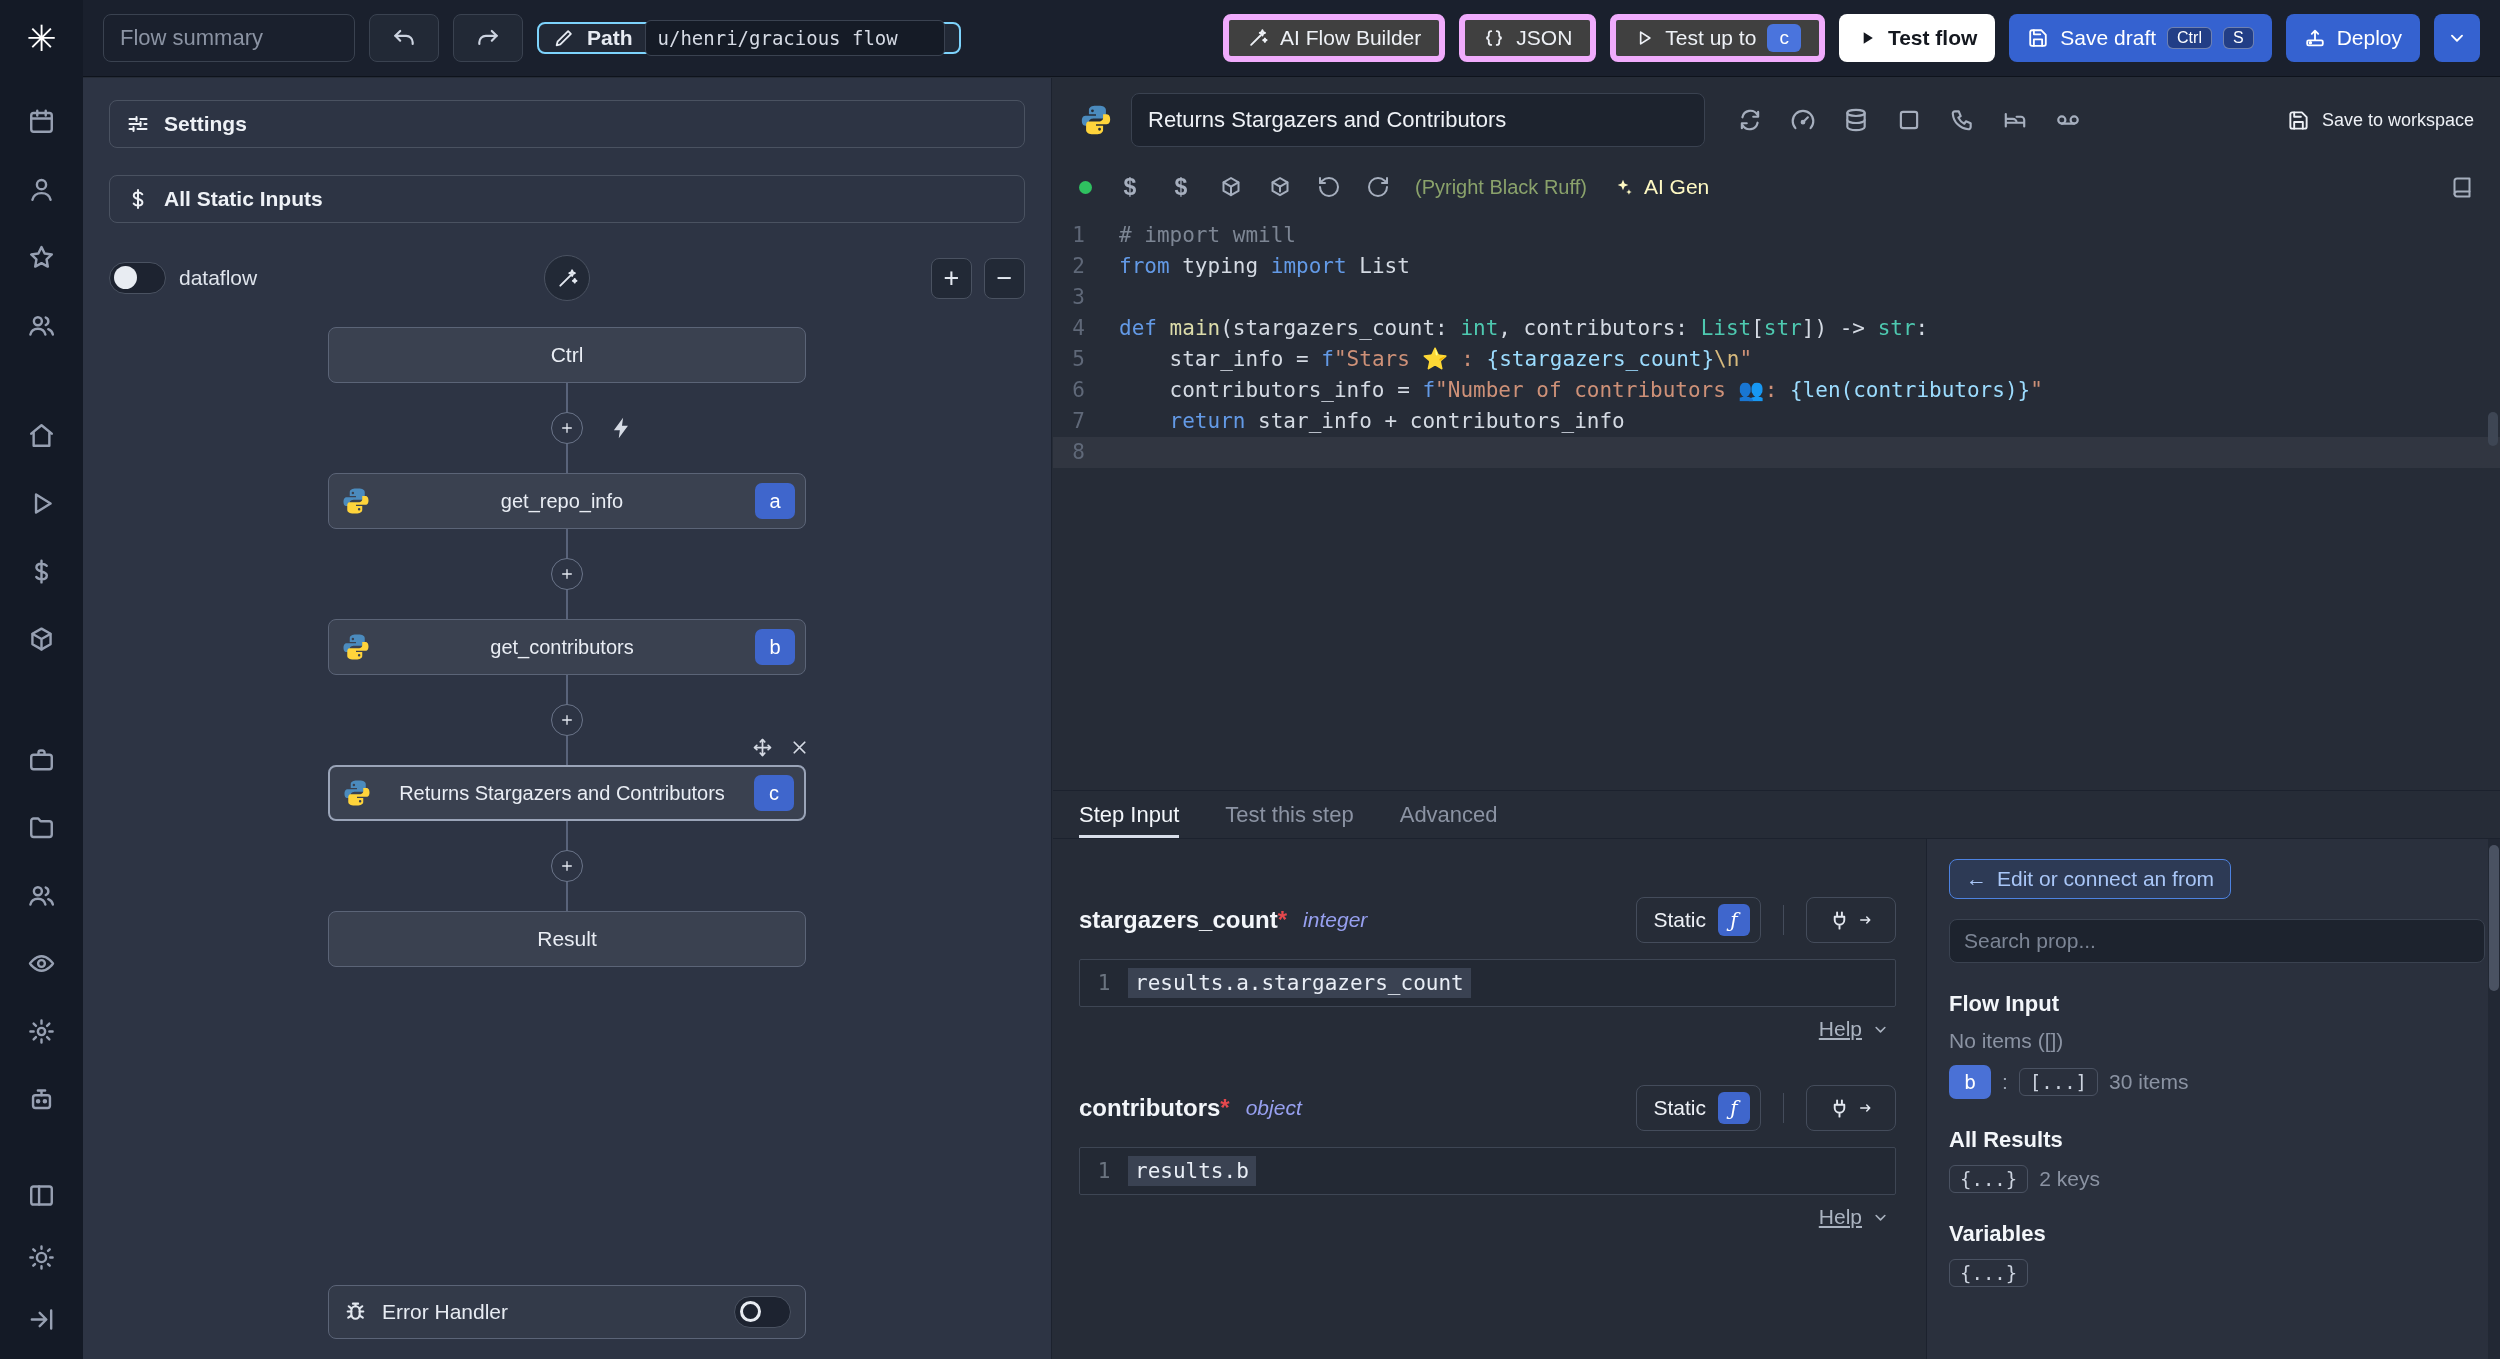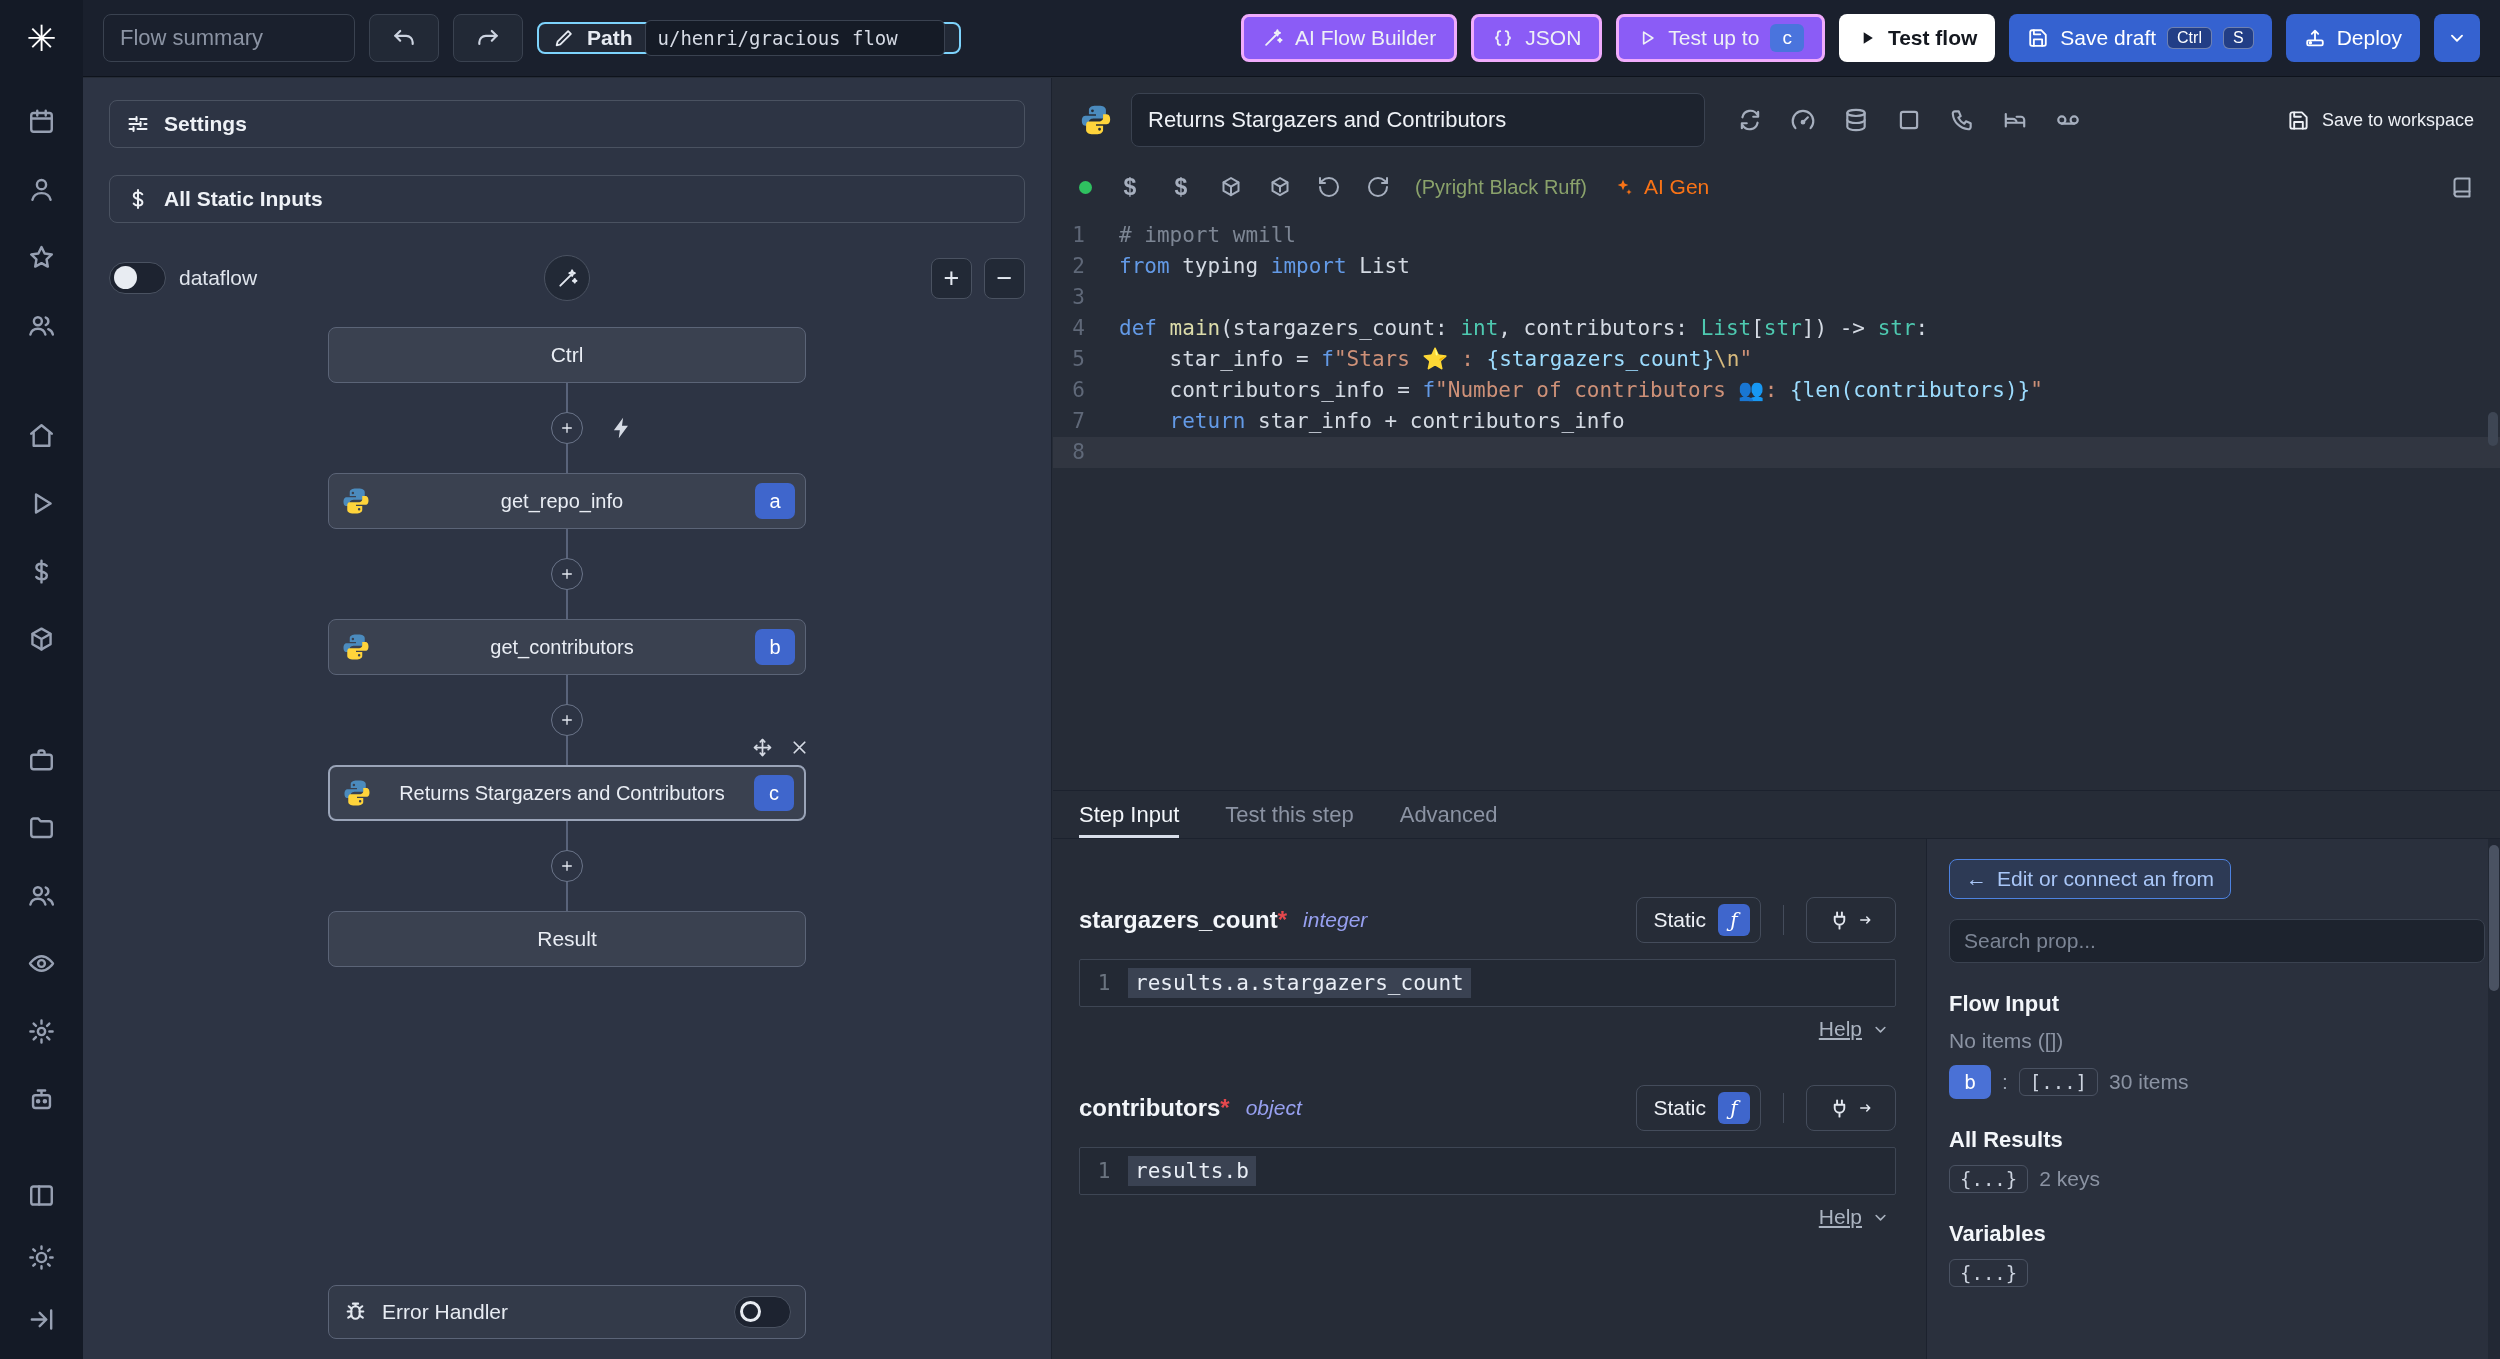--- a/index.html
+++ b/index.html
@@ -25,21 +25,21 @@
         display:flex;align-items:center;padding:0 20px;gap:14px;z-index:5}
 .flow-summary{width:252px;height:48px;background:#1a202d;border:1px solid #3a4250;border-radius:8px;color:#8b93a3;padding:0 16px}
 .flow-summary::placeholder{color:#8b93a3}
 .icon-btn{width:70px;height:48px;border:1px solid #3a4250;border-radius:8px;background:#222936;display:flex;align-items:center;justify-content:center;color:#ccd3e0}
 .path-box{height:32px;border:2px solid #7dd3fc;border-radius:8px;background:#222936;display:flex;align-items:center;gap:12px;padding:0 14px}
 .path-label{font-weight:700;font-size:21px}
 .path-input{width:300px;height:36px;background:#151b26;border:1px solid #3a4250;border-radius:6px;color:#d6dbe5;
             font-family:"DejaVu Sans Mono",monospace;font-size:19px;padding:0 12px}
 .tb-right{margin-left:auto;display:flex;align-items:center;gap:14px}
 .btn{height:48px;border-radius:8px;display:flex;align-items:center;gap:11px;padding:0 18px;font-size:21px;white-space:nowrap}
-.btn-outline{border:3px solid #f0abfc;background:#8b5cf6;color:#eef1f6}
+.btn-outline{border:6px solid #f0abfc;background:#404040;color:#eef1f6}
 .btn-white{background:#ffffff;color:#14181f;font-weight:700}
 .btn-blue{background:#3562d0;color:#fff}
 .mini-badge{background:#4a74dd;color:#fff;border-radius:6px;padding:3px 12px;font-size:19px}
 kbd.chip{background:rgba(10,20,45,.45);border:1px solid rgba(255,255,255,.35);border-radius:6px;padding:1px 9px;font-size:16px;font-family:"Liberation Sans",sans-serif}
 .chev-btn{padding:0 12px}
 
 
 .flowpanel{position:absolute;left:83px;top:78px;bottom:0;width:969px;background:#2d3444;border-right:1px solid #1c222e;
            display:flex;flex-direction:column;padding:22px 26px 20px}
 .panel-btn{height:48px;border:1px solid #4a5261;border-radius:8px;display:flex;align-items:center;gap:14px;padding:0 16px;
@@ -83,21 +83,21 @@
 .rightside{position:absolute;left:1053px;top:78px;right:0;bottom:0;display:flex;flex-direction:column;background:#262c37}
 .script-header{height:84px;display:flex;align-items:center;padding:0 26px;gap:18px}
 .py-lg{width:34px;height:34px;flex:none}
 .title-input{width:574px;height:54px;background:#1d232e;border:1px solid #3a4250;border-radius:8px;color:#eef1f6;padding:0 16px;font-size:22px}
 .hdr-icons{display:flex;align-items:center;gap:27px;color:#a6afbe;margin-left:14px}
 .save-ws{margin-left:auto;display:flex;align-items:center;gap:12px;color:#eef1f6;font-size:18px}
 .code-toolbar{height:50px;display:flex;align-items:center;padding:0 26px;gap:25px;color:#a6afbe}
 .dot{width:13px;height:13px;border-radius:50%;background:#2fc160;flex:none}
 .cur{font-size:23px;font-weight:700;color:#a6afbe;width:26px;text-align:center}
 .lint{color:#8aa26b;font-size:20px;white-space:nowrap}
-.ai-gen{display:flex;align-items:center;gap:10px;color:#f97316;font-size:21px}
+.ai-gen{display:flex;align-items:center;gap:10px;color:#fef9c3;font-size:21px}
 .toolbar-sp{margin-left:auto}
 .editor{flex:1;position:relative;padding-top:8px;font-family:"DejaVu Sans Mono",monospace;font-size:21px;overflow:hidden;background:#262c37}
 .cl{display:flex;height:31px;line-height:31px}
 .cl.active{background:rgba(255,255,255,.05)}
 .ln{width:66px;text-align:right;padding-right:34px;color:#5f6878;flex:none}
 .lc{white-space:pre;color:#d4dae3}
 .tk-cm{color:#7d8694}.tk-kw{color:#639ae6}.tk-ty{color:#4ec9b0}.tk-fn{color:#dcdcaa}
 .tk-st{color:#ce9178}.tk-iv{color:#9cdcfe}.tk-esc{color:#d7ba7d}.tk-pl{color:#d4dae3}
 .ed-scroll{position:absolute;right:2px;top:0;bottom:0;width:10px}
 .ed-scroll .thumb{position:absolute;top:200px;width:10px;height:34px;background:#3e4654;border-radius:5px}

